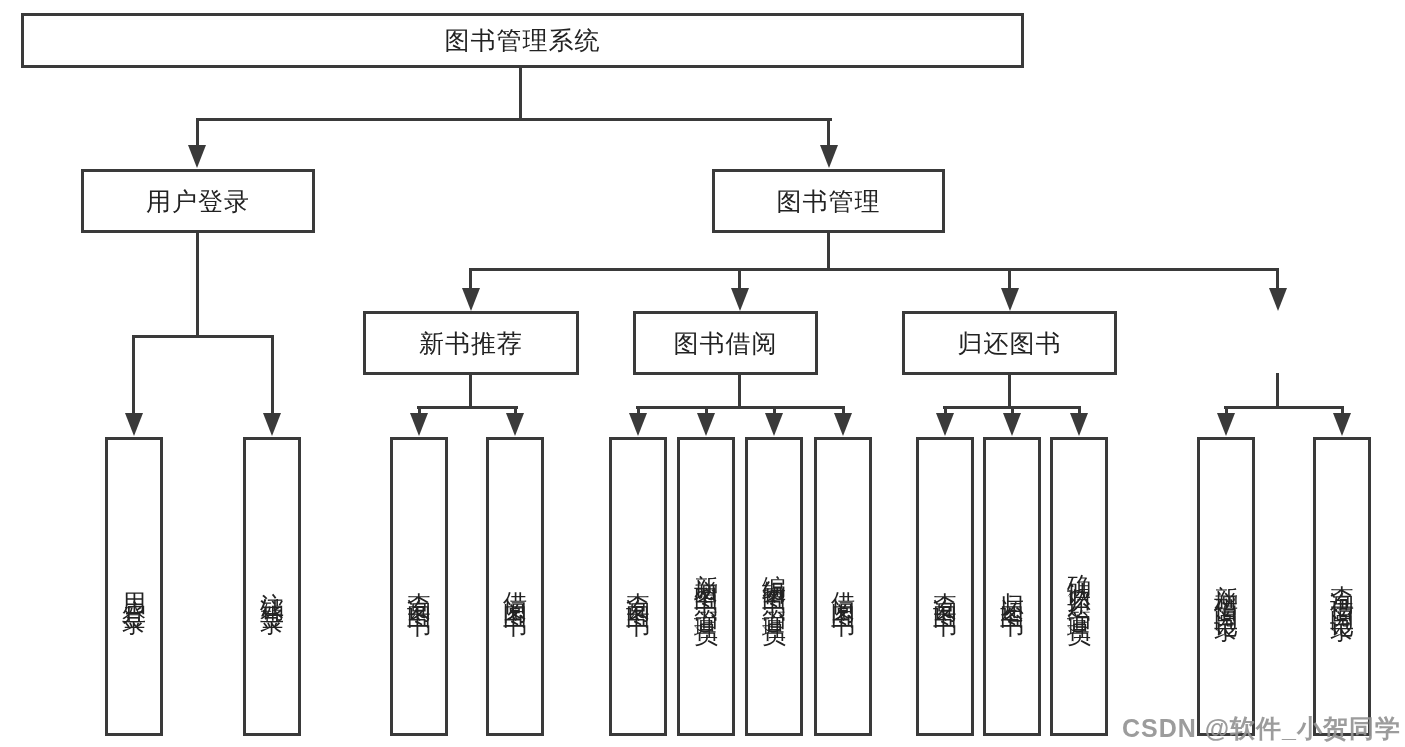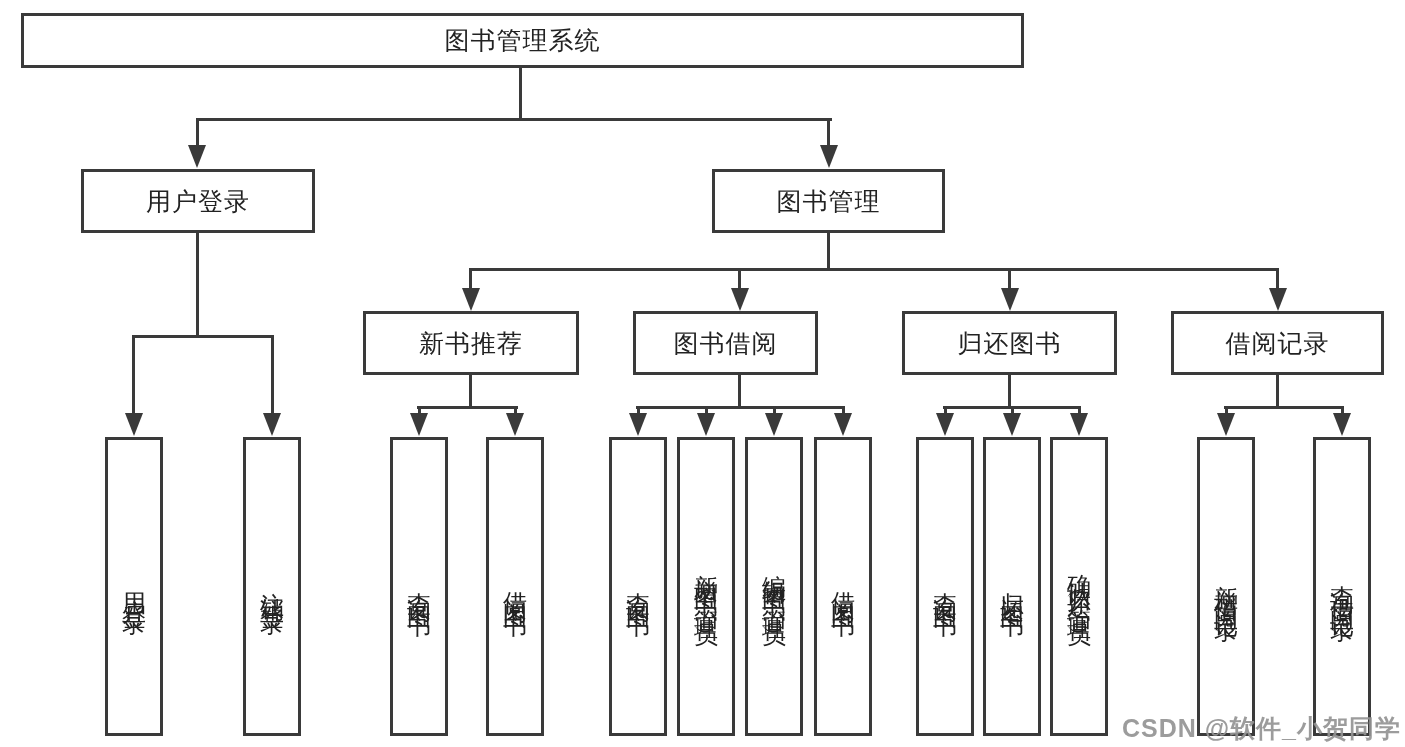--- a/index.html
+++ b/index.html
@@ -68,23 +68,20 @@
   </div>
 
   <div class="box" style="left:633px;top:311px;width:185px;height:64px">
     <span class="hlabel">图书借阅</span>
   </div>
 
   <div class="box" style="left:902px;top:311px;width:215px;height:64px">
     <span class="hlabel">归还图书</span>
   </div>
 
-  <div class="box" style="left:1171px;top:311px;width:213px;height:64px">
-    <span class="hlabel">借阅记录</span>
-  </div>
 
   <div class="box leaf" style="left:105px">
     <span class="vlabel">用户登录</span>
   </div>
   <div class="box leaf" style="left:243px">
     <span class="vlabel">注销登录</span>
   </div>
 
   <div class="box leaf" style="left:390px">
     <span class="vlabel">查询图书</span>

